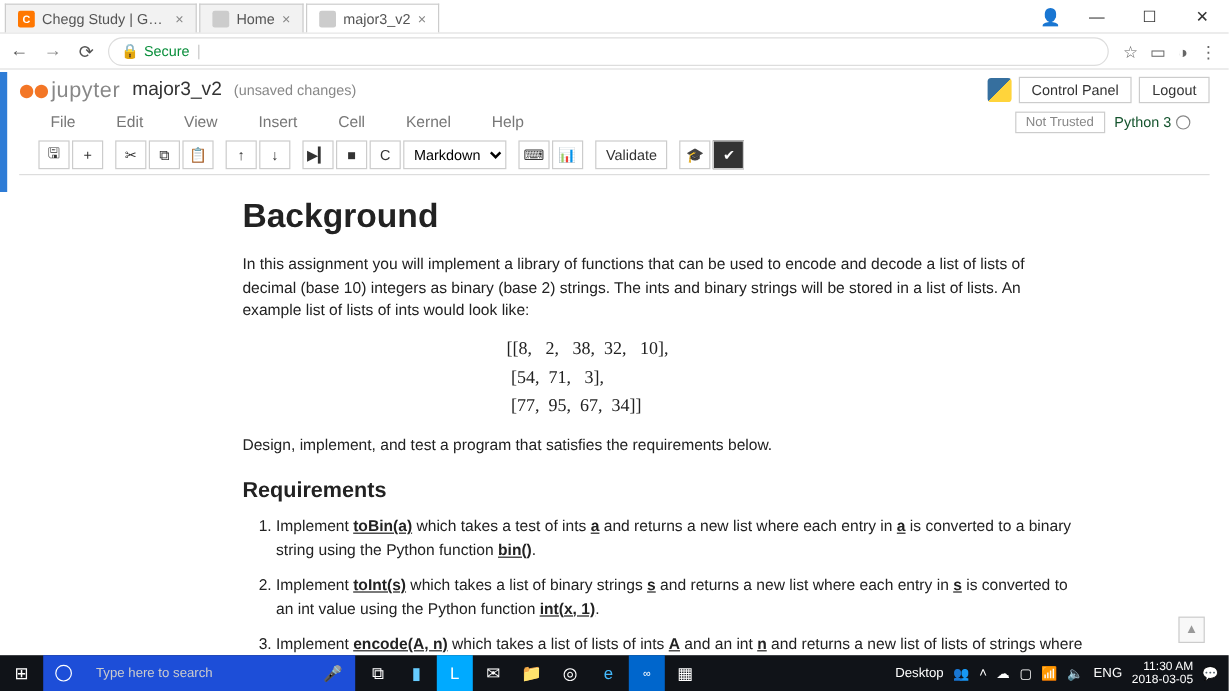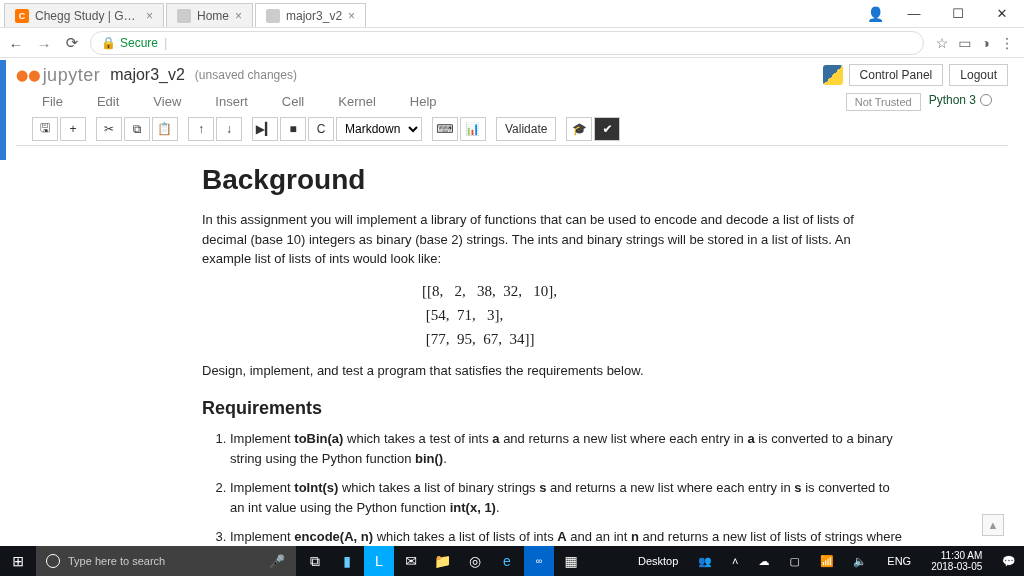--- a/index.html
+++ b/index.html
@@ -37,21 +37,21 @@
 .jlogo .word { font-size: 18px; color: #888; font-weight: 400; letter-spacing: 0.5px; }
 .nbname { font-size: 16px; color: #333; }
 .nbstatus { font-size: 12px; color: #888; }
 .jhdr-right { margin-left: auto; display: flex; align-items: center; gap: 6px; }
 .jbtn { border: 1px solid #ccc; padding: 3px 10px; font-size: 12px; color: #333; background: #fff; }
 .pylogo { width: 20px; height: 20px; background: linear-gradient(135deg, #366f9e 50%, #ffd43b 50%); border-radius: 3px; }
 
 
 .menubar { display: flex; align-items: center; padding: 4px 16px 0; gap: 14px; font-size: 13px; color: #777; }
 .menubar .mi { padding: 4px 10px; }
-.menubar .right { margin-left: auto; display: flex; align-items: flex-start; gap: 8px; }
+.menubar .right { margin-left: auto; display: flex; align-items: center; gap: 8px; }
 .trusted { border: 1px solid #ccc; padding: 2px 8px; font-size: 11px; color: #888; }
 .kernel { font-size: 12px; color: #14532d; display: flex; align-items: center; gap: 4px; }
 .kernel .ind { width: 12px; height: 12px; border: 1px solid #888; border-radius: 50%; }
 
 
 .toolbar { display: flex; align-items: center; padding: 4px 16px; gap: 2px; border-bottom: 1px solid #ddd; }
 .tbtn { border: 1px solid #ccc; background: #fff; width: 26px; height: 24px; display: flex; align-items: center; justify-content: center; font-size: 12px; color: #333; }
 .tbtn.wide { width: auto; padding: 0 8px; }
 .tsep { width: 6px; }
 .tselect { border: 1px solid #ccc; height: 24px; font-size: 12px; padding: 0 4px; background: #fff; }
@@ -61,32 +61,32 @@
 .nbwrap::-webkit-scrollbar { width: 16px; }
 .nbwrap::-webkit-scrollbar-track { background: #f0f0f0; }
 .nbwrap::-webkit-scrollbar-thumb { background: #c0c0c0; }
 .cell { max-width: 820px; margin: 0 auto; padding: 10px 20px 20px 100px; font-family: Arial, sans-serif; color: #222; }
 .cell h2 { font-size: 28px; font-weight: bold; margin: 8px 0 14px; }
 .cell h3 { font-size: 18px; font-weight: bold; margin: 18px 0 10px; }
 .cell p { font-size: 13px; line-height: 1.5; margin: 8px 0; }
 .matrix { font-family: "Times New Roman", serif; font-size: 15px; margin: 10px 0 10px 220px; line-height: 1.6; white-space: pre; }
 .cell ol { margin-left: 28px; }
 .cell li { font-size: 13px; line-height: 1.5; margin: 10px 0; }
-.cell b { font-weight: bold; }
+.cell b { font-weight: bold; text-decoration: underline; }
 .scrolltop-btn { position: absolute; right: 20px; bottom: 10px; width: 22px; height: 22px; border: 1px solid #ccc; background: #f8f8f8; color: #999; display: flex; align-items: center; justify-content: center; font-size: 11px; }
 
 
 .taskbar { height: 30px; background: #101318; display: flex; align-items: center; color: #fff; font-size: 11px; }
 .start { width: 36px; text-align: center; font-size: 14px; }
-.search { display: flex; align-items: center; gap: 8px; background: #404040; height: 30px; padding: 0 10px; width: 260px; color: #ccc; }
+.search { display: flex; align-items: center; gap: 20px; background: #1d4ed8; height: 30px; padding: 0 10px; width: 260px; color: #ccc; }
 .search .circ { width: 14px; height: 14px; border: 1.5px solid #fff; border-radius: 50%; }
 .mic { margin-left: auto; font-size: 13px; }
 .tasks { display: flex; align-items: center; gap: 2px; padding: 0 4px; }
 .ticon { width: 30px; height: 30px; display: flex; align-items: center; justify-content: center; font-size: 14px; }
-.tray { margin-left: auto; display: flex; align-items: center; gap: 20px; padding: 0 8px; font-size: 11px; color: #fff; }
+.tray { margin-left: auto; display: flex; align-items: center; gap: 8px; padding: 0 8px; font-size: 11px; color: #fff; }
 .tray .clock { text-align: right; line-height: 1.1; font-size: 10px; }
 .edge-blue { position: absolute; left: 0; top: 60px; width: 6px; height: 100px; background: #2E7CD6; }
 </style>
 </head>
 <body>
 
 <div class="window">
   <div class="edge-blue"></div>
 
   <div class="titlebar">

